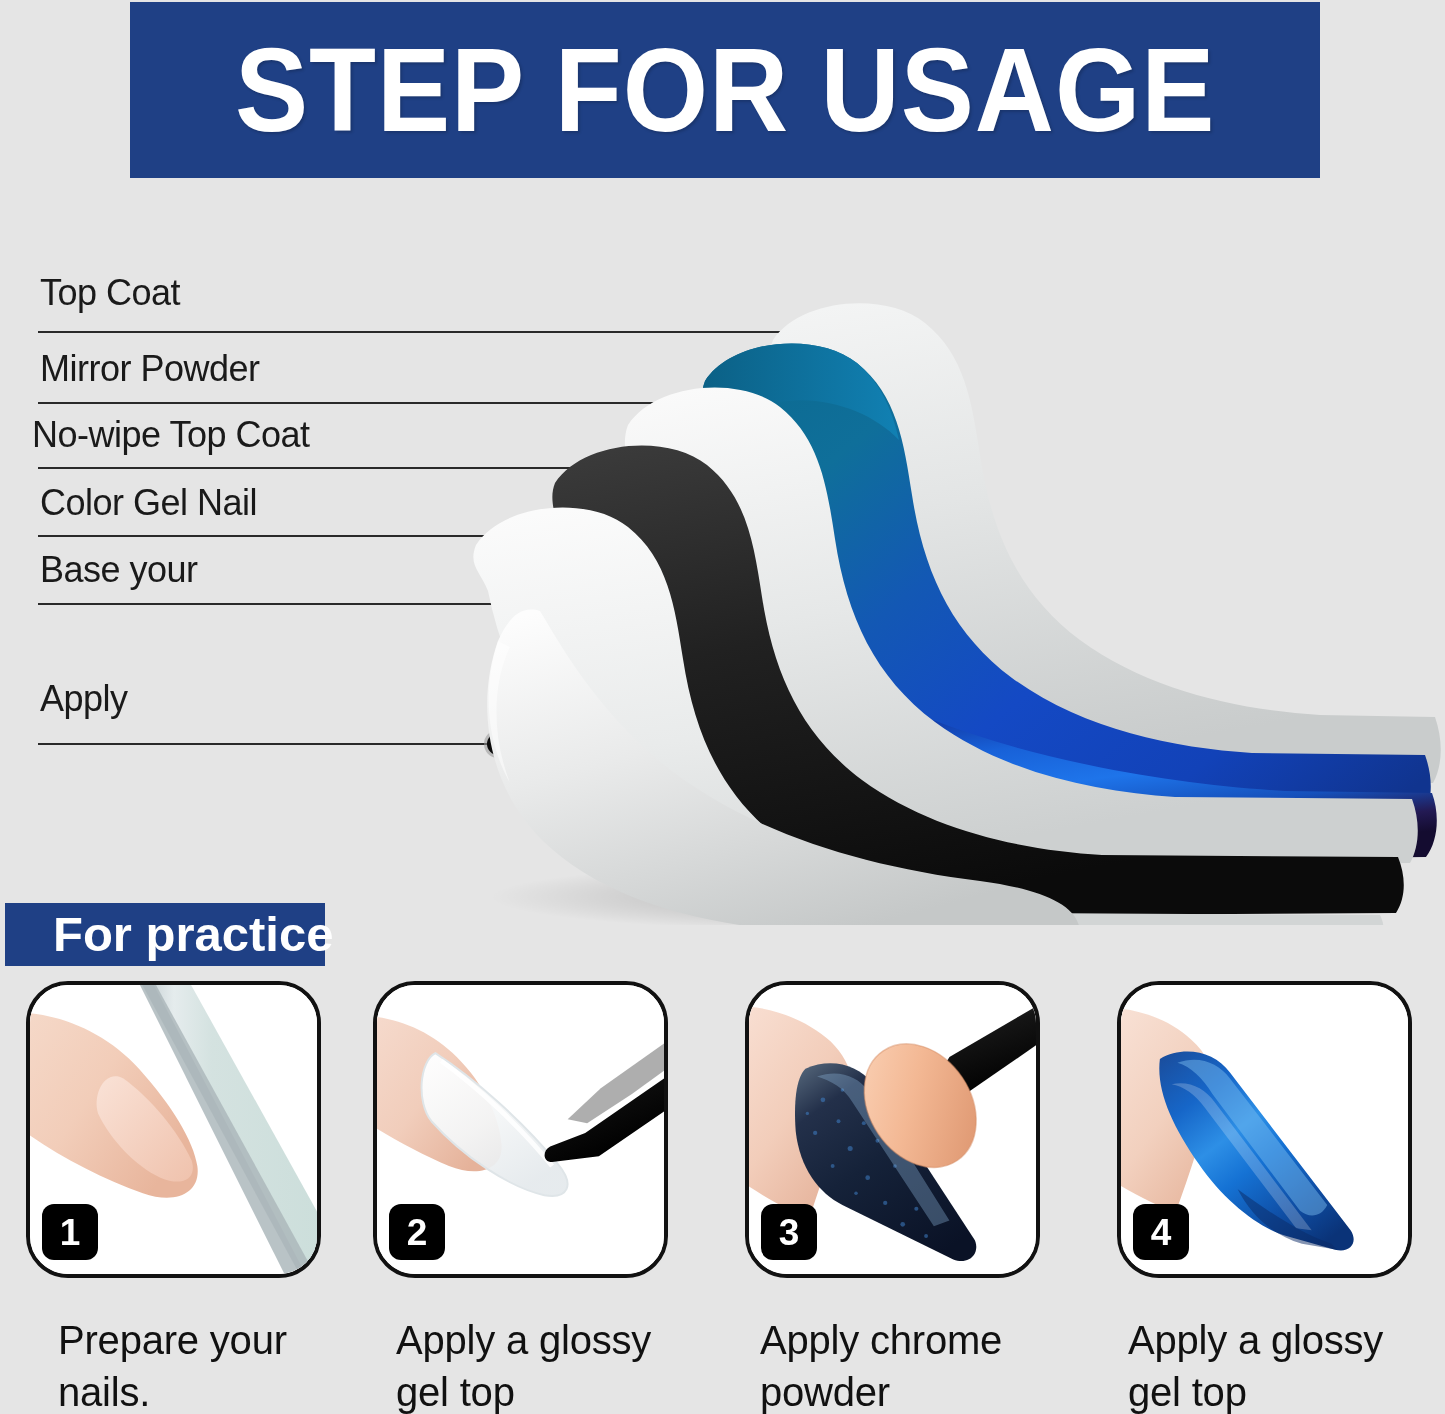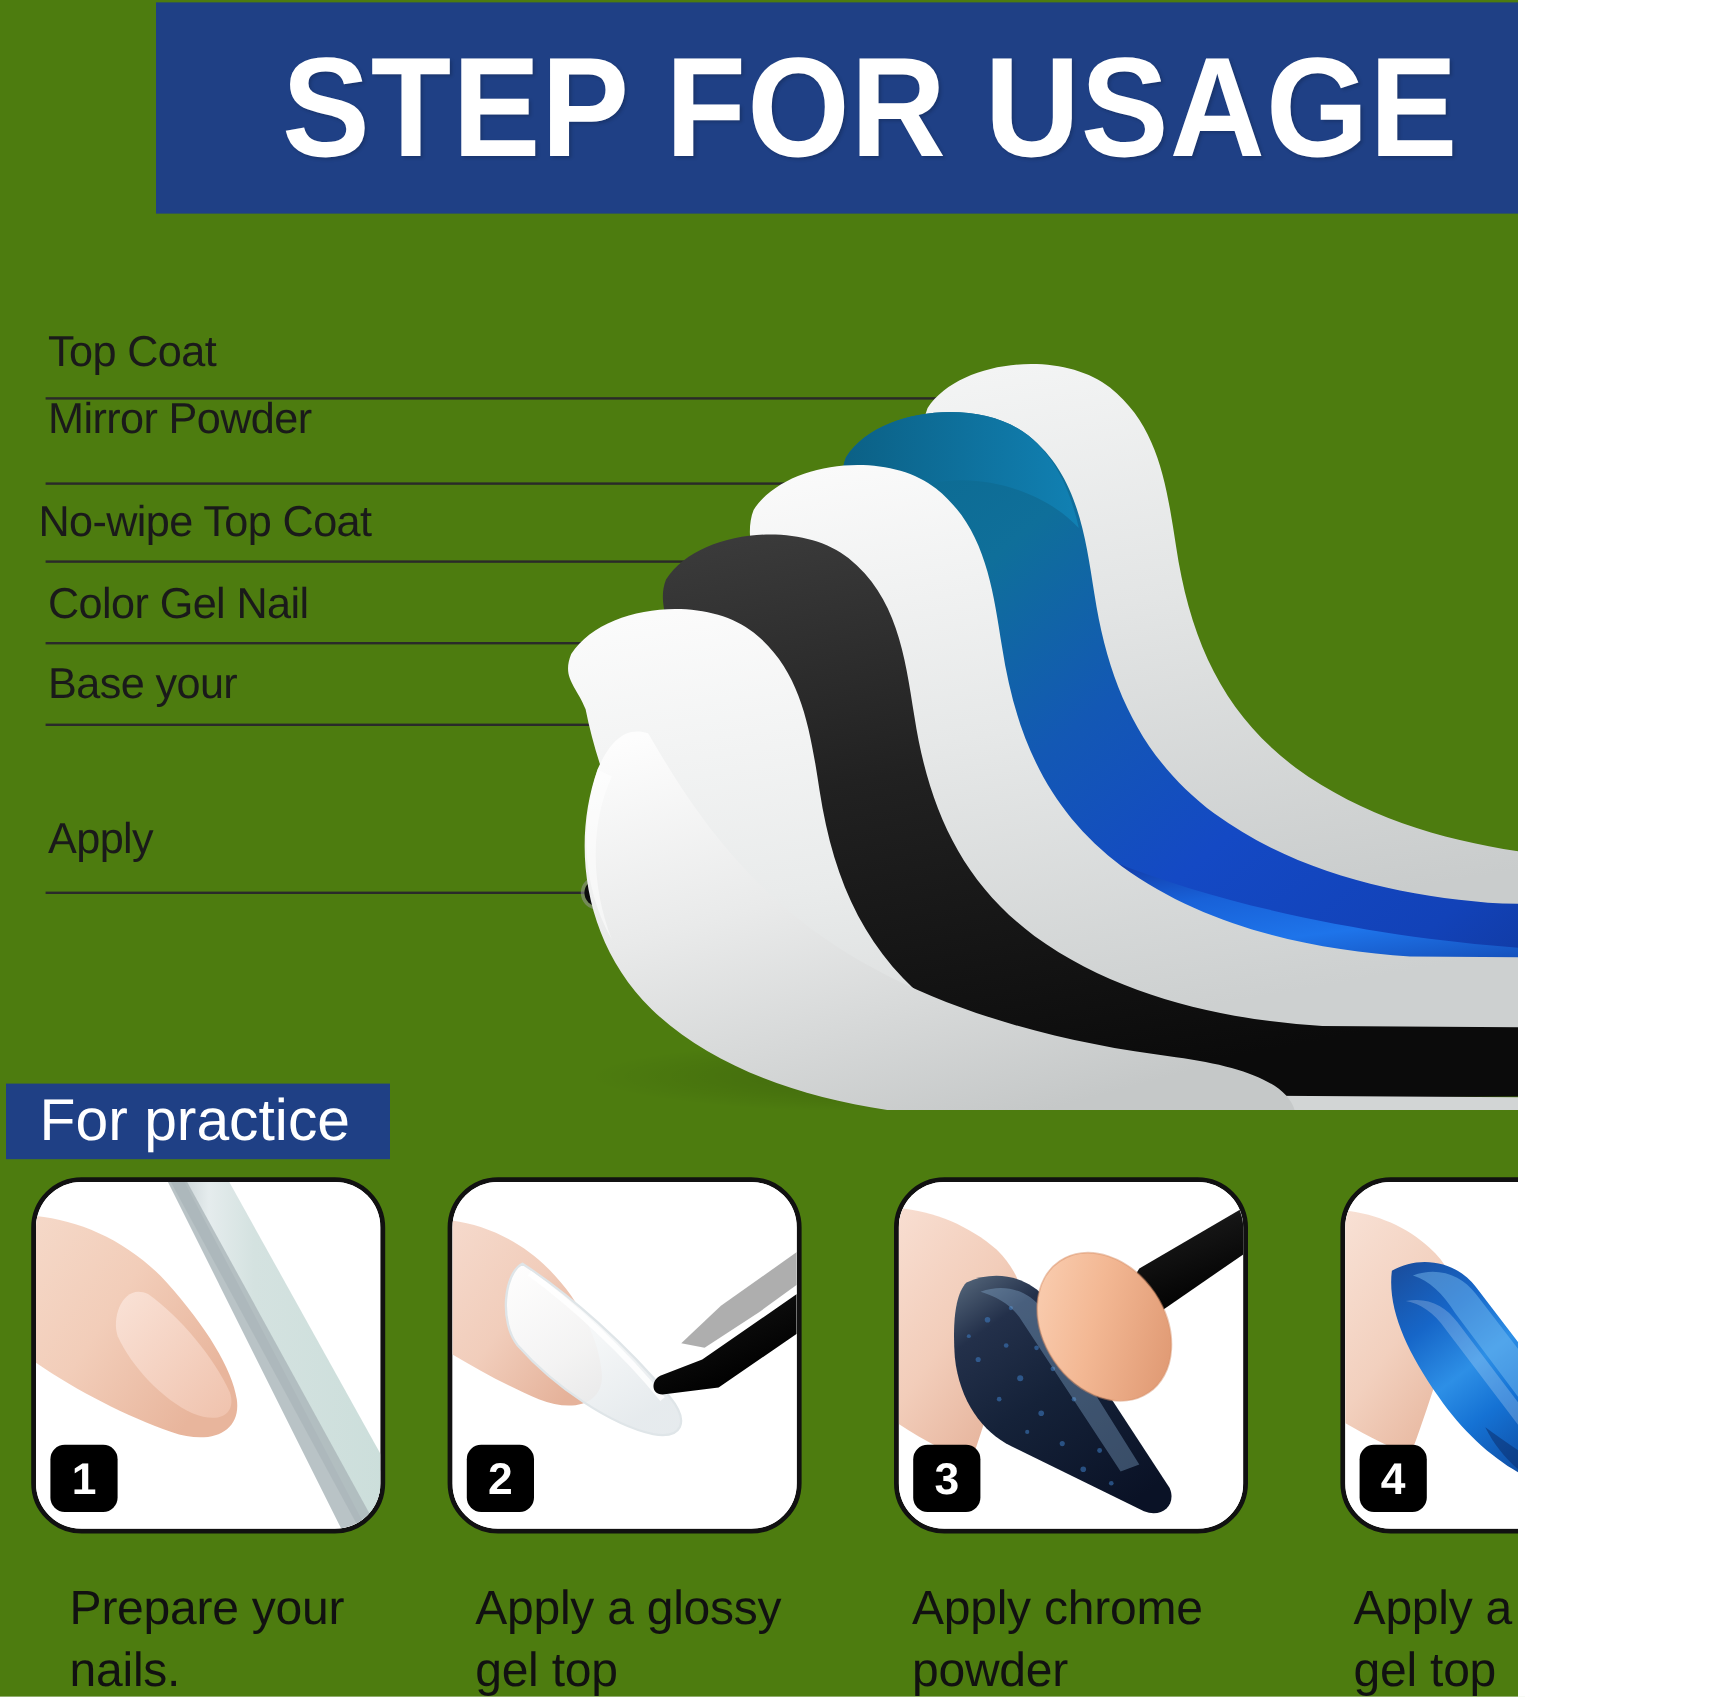--- a/index.html
+++ b/index.html
@@ -7,23 +7,23 @@
     padding: 0;
     background: #ffffff;
   }
   body {
     font-family: "Liberation Sans", sans-serif;
     -webkit-font-smoothing: antialiased;
   }
 
   #page {
     position: relative;
-    width: 1265px;
+    width: 1445px;
     height: 1414px;
-    background: #4d7c0f;
+    background: #e5e5e5;
     overflow: hidden;
   }
 
   
   .title-banner {
     position: absolute;
     left: 130px;
     top: 2px;
     width: 1190px;
     height: 176px;
@@ -89,23 +89,24 @@
     background: #1f4085;
     display: flex;
     align-items: center;
     box-sizing: border-box;
     padding-left: 28px;
   }
   .practice-badge-text {
     color: #ffffff;
     font-family: "Liberation Sans Narrow", "Liberation Sans", sans-serif;
     font-size: 49px;
-    font-weight: 400;
+    font-weight: 700;
     line-height: 1;
     white-space: nowrap;
+    margin-left: 20px;
   }
 
   
   .panel {
     position: absolute;
     top: 981px;
     width: 295px;
     height: 297px;
     border: 4px solid #111111;
     border-radius: 42px;
@@ -157,21 +158,21 @@
     <div class="title-banner-text">STEP FOR USAGE</div>
   </div>
 
   <div>
     <div class="label-text" style="left:40px; top:272px;">Top Coat</div>
     <div class="leader" style="left:38px; top:331px; width:812px;"></div>
     <div class="leader-dot" style="left:833px; top:320px;"></div>
   </div>
 
   <div>
-    <div class="label-text" style="left:40px; top:328px;">Mirror Powder</div>
+    <div class="label-text" style="left:40px; top:348px;">Mirror Powder</div>
     <div class="leader" style="left:38px; top:402px; width:714px;"></div>
     <div class="leader-dot" style="left:735px; top:392px;"></div>
   </div>
 
   <div>
     <div class="label-text" style="left:32px; top:414px;">No-wipe Top Coat</div>
     <div class="leader" style="left:38px; top:467px; width:630px;"></div>
     <div class="leader-dot" style="left:652px; top:457px;"></div>
   </div>
 

